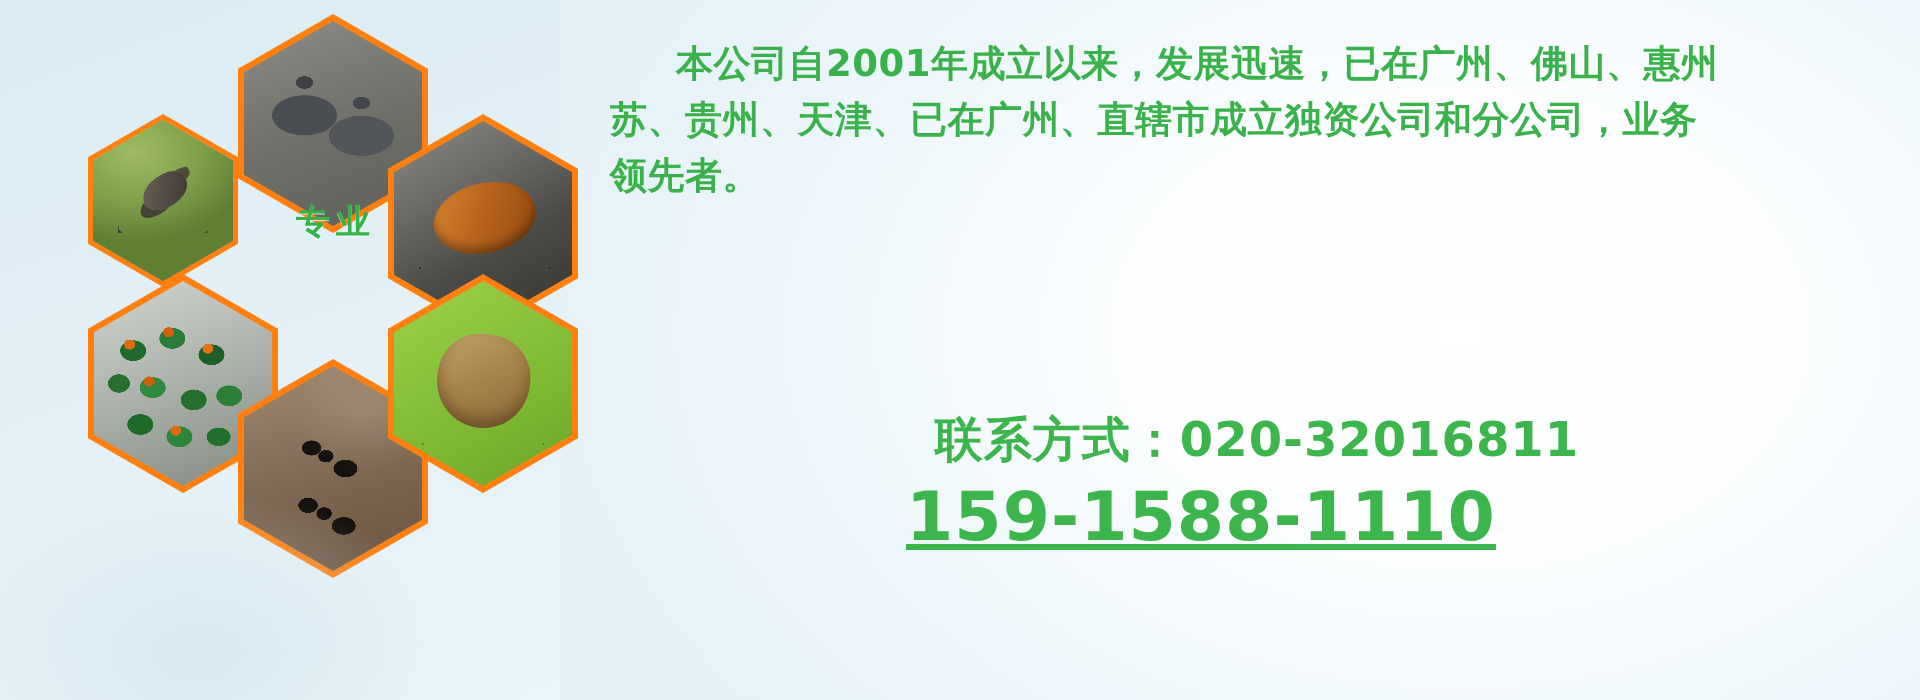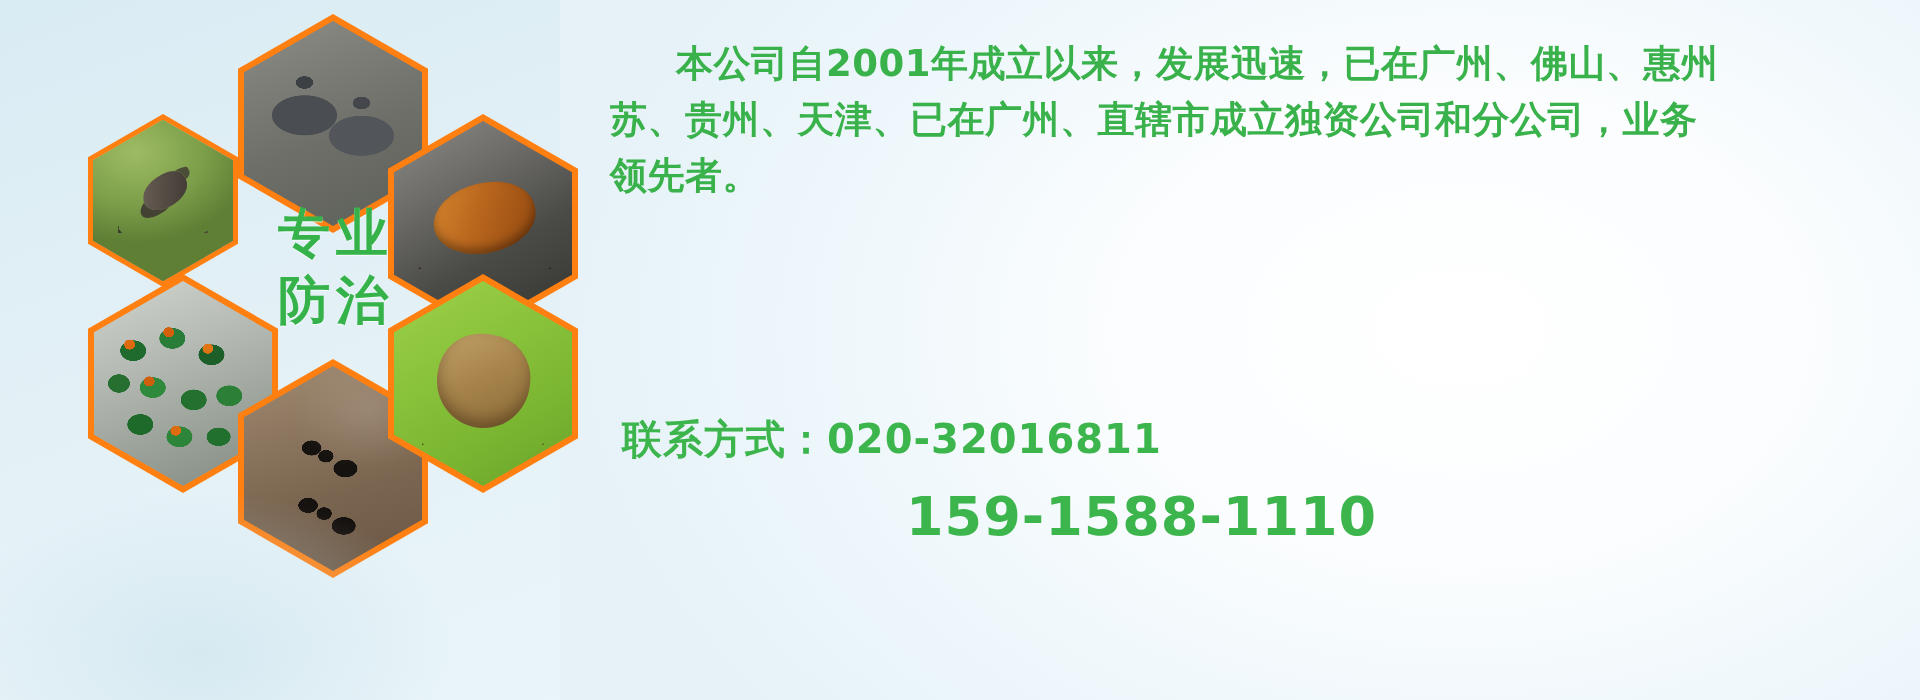--- a/index.html
+++ b/index.html
@@ -139,43 +139,43 @@
   .hx-mosquito{left:0px;  top:100px;}
   .hx-rats    {left:150px;top:0px;}
   .hx-roach   {left:300px;top:100px;}
   .hx-flies   {left:0px;  top:260px;}
   .hx-ants    {left:150px;top:345px;}
   .hx-bug     {left:300px;top:260px;}
 
   .logo-text{
     position:absolute;left:168px;top:186px;width:160px;
     text-align:center;color:#35b34a;font-weight:bold;
-    font-size:52px;line-height:1.28;letter-spacing:6px;
+    font-size:34px;line-height:1.28;letter-spacing:6px;
     text-shadow:0 1px 0 rgba(255,255,255,.7);
     font-family:"DejaVu Sans","Liberation Sans",sans-serif;
   }
   .logo-text span{display:block;}
 
   
   .copy{
     position:absolute;left:610px;top:36px;width:1270px;
     color:#3ab24b;font-size:37px;line-height:56px;font-weight:bold;
     font-family:"DejaVu Sans","Liberation Sans",sans-serif;
     letter-spacing:.5px;
   }
   .copy p{margin:0;}
   .copy .indent{text-indent:66px;}
 
   .contact{
     position:absolute;left:622px;top:400px;width:1270px;
     color:#3cb54c;font-weight:bold;
     font-family:"DejaVu Sans","Liberation Sans",sans-serif;
   }
-  .contact .line1{font-size:40px;line-height:78px;letter-spacing:1px;}
-  .contact .line2{font-size:54px;line-height:78px;letter-spacing:1px;padding-left:284px;}
+  .contact .line1{font-size:48px;line-height:78px;letter-spacing:1px;text-align:center;}
+  .contact .line2{font-size:68px;line-height:78px;letter-spacing:1px;padding-left:284px;text-decoration:underline;}
 </style>
 </head>
 <body>
 
 <div id="stage">
 
   <div class="hexwrap">
 
     <div class="hex hx-mosquito">
       <div class="inner">
@@ -208,21 +208,20 @@
     </div>
 
     <div class="hex big hx-bug">
       <div class="inner">
           <div class="ph ph-stinkbug"></div>
         </div>
     </div>
 
     <div class="logo-text">
       <span>专业</span>
-      <span>防治</span>
     </div>
   </div>
 
   <div class="copy">
     <p class="indent">本公司自2001年成立以来，发展迅速，已在广州、佛山、惠州</p>
     <p>苏、贵州、天津、已在广州、直辖市成立独资公司和分公司，业务</p>
     <p>领先者。</p>
   </div>
 
   <div class="contact">

